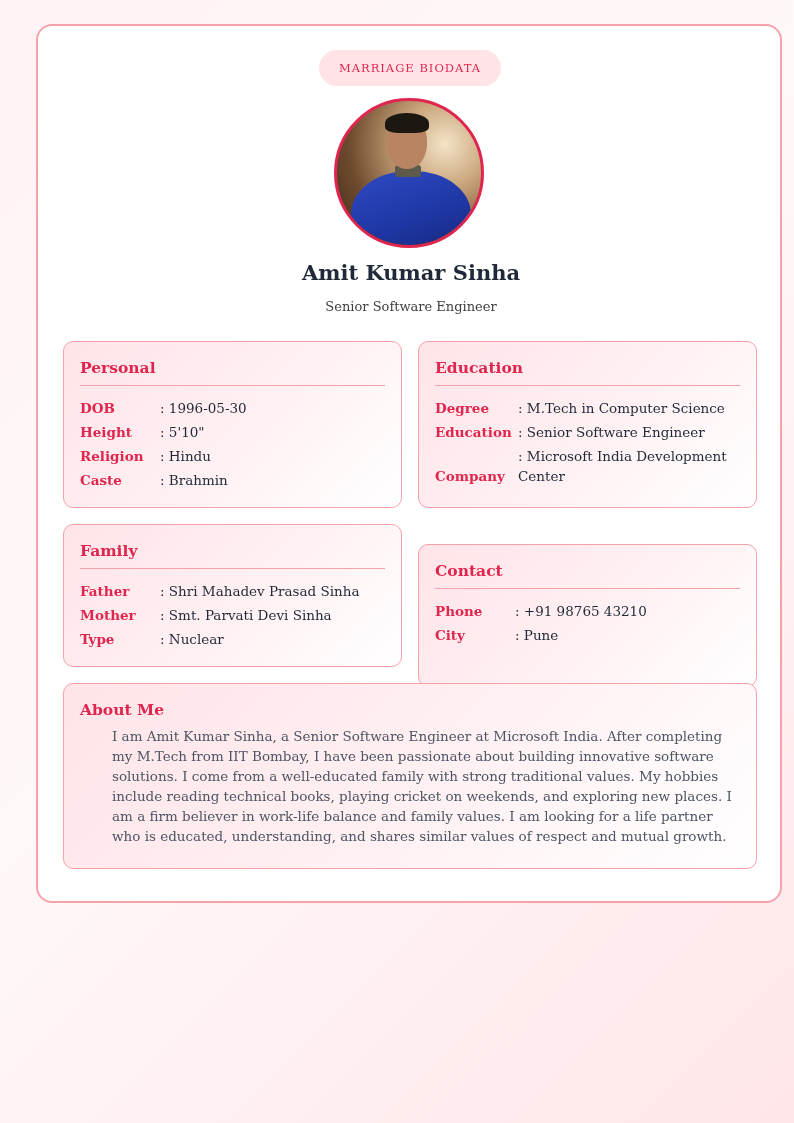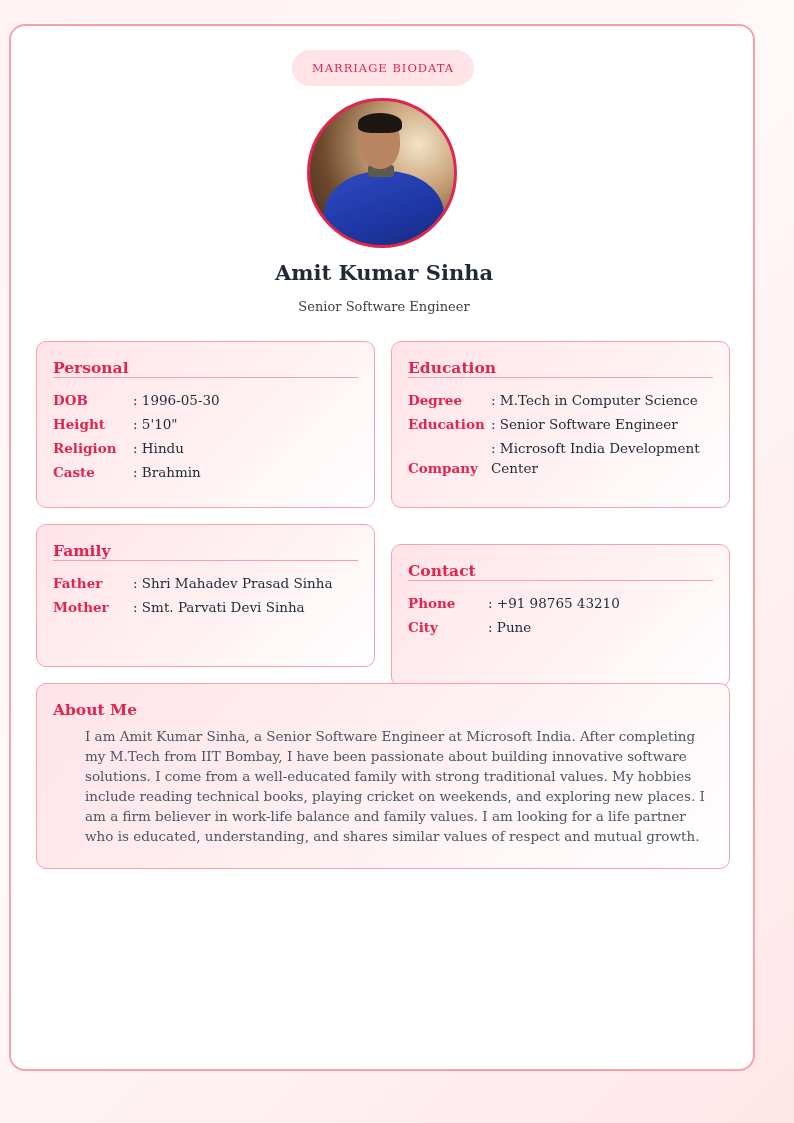--- a/index.html
+++ b/index.html
@@ -5,22 +5,22 @@
     * { box-sizing: border-box; margin: 0; padding: 0; }
     html, body { width: 794px; height: 1123px; }
     body {
       background: linear-gradient(135deg, #fff3f4 0%, #fff8f8 45%, #ffe6e9 100%);
       font-family: "DejaVu Serif", "Liberation Serif", serif;
       position: relative;
       overflow: hidden;
     }
     .page {
       position: absolute;
-      left: 9px; top: 24px;
-      width: 746px; height: 1047px;
+      left: 36px; top: 24px;
+      width: 746px; height: 879px;
       background: #ffffff;
       border: 2px solid #f7a1ab;
       border-radius: 16px;
     }
     .badge {
       position: absolute;
       left: 281px; top: 24px;
       width: 182px; height: 36px;
       background: #ffe3e6;
       border-radius: 18px;
@@ -73,20 +73,21 @@
       position: absolute;
       border: 1px solid #f7a1ab;
       border-radius: 10px;
       background: linear-gradient(135deg, #ffe4e8 0%, #fff1f3 55%, #ffffff 100%);
       padding: 16px 16px 0 16px;
     }
     .card h3 {
       color: #e0264f;
       font-size: 15.5px;
       font-weight: bold;
+      padding-bottom: 8px;
       border-bottom: 1px solid #f7a1ab;
       margin-bottom: 10px;
     }
     .row { display: flex; font-size: 13.5px; line-height: 24px; }
     .row .label { color: #e0264f; font-weight: bold; width: 80px; flex: none; }
     .row .value { color: #1f2937; }
     .edu .row .label { width: 83px; }
     .contact .row .label { width: 80px; }
     .edu .row.multi { line-height: 20px; align-items: flex-end; margin-top: 2px; }
     .about p {
@@ -154,20 +155,24 @@
   <div class="card" style="left:25px; top:498px; width:339px; height:143px;">
     <h3>Family</h3>
     <div class="row">
       <span class="label">Father</span>
       <span class="value">: Shri Mahadev Prasad Sinha</span>
     </div>
     <div class="row">
       <span class="label">Mother</span>
       <span class="value">: Smt. Parvati Devi Sinha</span>
     </div>
+    <div class="row">
+      <span class="label">Type</span>
+      <span class="value">: Nuclear</span>
+    </div>
   </div>
 
   <div class="card contact" style="left:380px; top:498px; width:339px; height:143px;margin-top:20px;">
     <h3>Contact</h3>
     <div class="row">
       <span class="label">Phone</span>
       <span class="value">: +91 98765 43210</span>
     </div>
     <div class="row">
       <span class="label">City</span>

